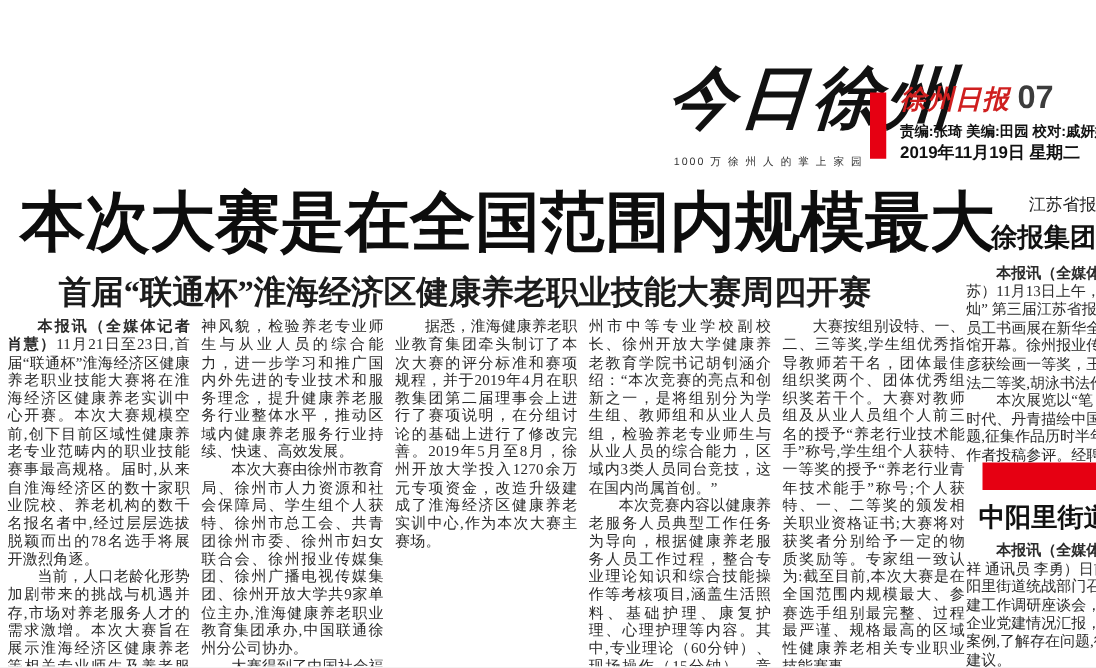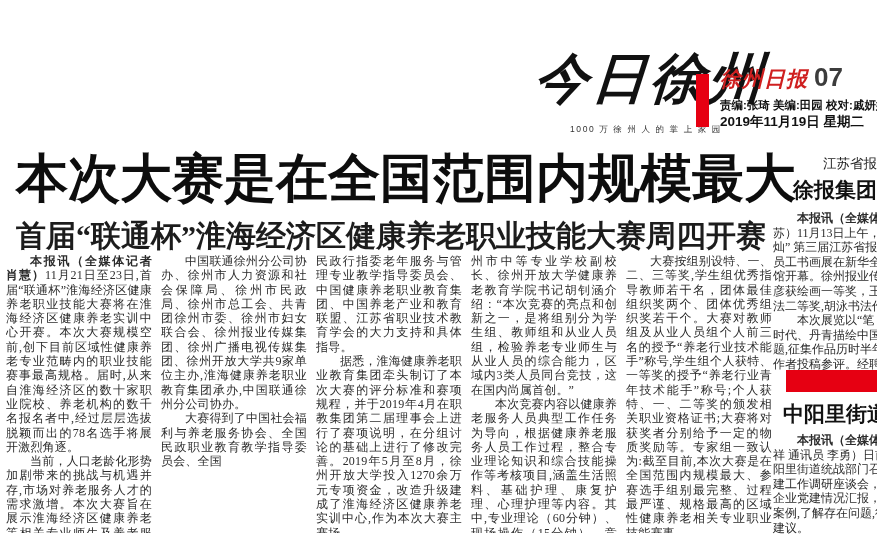--- a/index.html
+++ b/index.html
@@ -3,37 +3,37 @@
 <meta charset="utf-8">
 <style>
   html,body{margin:0;padding:0;background:#e9e9e9;}
   .page{position:relative;width:877px;height:534px;background:#ffffff;overflow:hidden;
         font-family:"Liberation Serif", serif;color:#222;}
   
   .brand{position:absolute;left:534px;top:52px;width:165px;height:68px;
          font-family:"Liberation Serif", serif;font-weight:900;font-style:italic;
          font-size:54px;letter-spacing:4px;color:#111;transform:skewX(-4deg);
          white-space:nowrap;line-height:1;}
-  .tagline{position:absolute;left:570px;top:124px;width:160px;font-size:8.5px;
+  .tagline{position:absolute;left:539px;top:124px;width:160px;font-size:8.5px;
            letter-spacing:1.6px;color:#333;white-space:nowrap;font-family:"Liberation Sans",sans-serif;}
   .redbar{position:absolute;left:696px;top:74px;width:13px;height:53px;background:#e60012;}
   .paperline{position:absolute;left:720px;top:64px;white-space:nowrap;line-height:1;}
   .papername{font-family:"Liberation Serif",serif;font-style:italic;font-weight:900;
              font-size:21px;color:#cf1f1f;letter-spacing:1px;}
   .pagenum{font-family:"Liberation Sans",sans-serif;font-size:26px;color:#3c3c3c;margin-left:6px;font-weight:bold;}
   .credits{position:absolute;left:720px;top:98px;font-family:"Liberation Sans",sans-serif;
            font-weight:bold;font-size:11.5px;color:#111;white-space:nowrap;}
   .dateline{position:absolute;left:720px;top:113px;font-family:"Liberation Sans",sans-serif;
             font-weight:bold;font-size:13.5px;color:#111;white-space:nowrap;}
   
   .headline{position:absolute;left:16px;top:149px;width:712px;text-align:center;
             font-family:"Liberation Sans",sans-serif;font-weight:900;font-size:52px;
             line-height:1.15;color:#0d0d0d;white-space:nowrap;}
   .subheadline{position:absolute;left:16px;top:216px;width:712px;text-align:center;
-               font-family:"Liberation Serif",serif;font-weight:600;font-size:30px;
+               font-family:"Liberation Serif",serif;font-weight:600;font-size:26px;
                color:#1c1c1c;white-space:nowrap;}
   .cols{position:absolute;left:6px;top:254px;width:766px;height:279px;display:flex;gap:9px;overflow:hidden;}
   .col{flex:1;min-width:0;text-align:justify;font-size:12px;line-height:14.3px;
        color:#2b2b2b;letter-spacing:0.2px;}
   .col p{margin:0;}
   .col p.ind{text-indent:2em;}
   .col b{font-weight:bold;}
   
   .sb-top{position:absolute;left:773px;top:155px;width:110px;}
   .sb-kicker{padding-left:50px;font-size:13.5px;color:#222;white-space:nowrap;}
@@ -62,25 +62,25 @@
 
   <div class="headline">本次大赛是在全国范围内规模最大</div>
   <div class="subheadline">首届“联通杯”淮海经济区健康养老职业技能大赛周四开赛</div>
 
   <div class="cols">
     <div class="col">
       <p class="ind"><b>本报讯（全媒体记者 肖慧）</b><span>11月21日至23日,首届“联通杯”淮海经济区健康养老职业技能大赛将在淮海经济区健康养老实训中心开赛。本次大赛规模空前,创下目前区域性健康养老专业范畴内的职业技能赛事最高规格。届时,从来自淮海经济区的数十家职业院校、养老机构的数千名报名者中,经过层层选拔脱颖而出的78名选手将展开激烈角逐。</span></p>
       <p class="ind">当前，人口老龄化形势加剧带来的挑战与机遇并存,市场对养老服务人才的需求激增。本次大赛旨在展示淮海经济区健康养老等相关专业师生及养老服务行业从业人员的精</p>
     </div>
     <div class="col">
-      <p class="ind">中国联通徐州分公司协办、徐州市人力资源和社会保障局、徐州市民政局、徐州市总工会、共青团徐州市委、徐州市妇女联合会、徐州报业传媒集团、徐州广播电视传媒集团、徐州开放大学共9家单位主办,淮海健康养老职业教育集团承办,中国联通徐州分公司协办。</p>
+      <p>神风貌，检验养老专业师生与从业人员的综合能力，进一步学习和推广国内外先进的专业技术和服务理念，提升健康养老服务行业整体水平，推动区域内健康养老服务行业持续、快速、高效发展。</p>
+      <p class="ind">本次大赛由徐州市教育局、徐州市人力资源和社会保障局、学生组个人获特、徐州市总工会、共青团徐州市委、徐州市妇女联合会、徐州报业传媒集团、徐州广播电视传媒集团、徐州开放大学共9家单位主办,淮海健康养老职业教育集团承办,中国联通徐州分公司协办。</p>
       <p class="ind">大赛得到了中国社会福利与养老服务协会、全国民政职业教育教学指导委员会、全国</p>
     </div>
     <div class="col">
-      <p>民政行指委老年服务与管理专业教学指导委员会、中国健康养老职业教育集团、中国养老产业和教育联盟、江苏省职业技术教育学会的大力支持和具体指导。</p>
       <p class="ind">据悉，淮海健康养老职业教育集团牵头制订了本次大赛的评分标准和赛项规程，并于2019年4月在职教集团第二届理事会上进行了赛项说明，在分组讨论的基础上进行了修改完善。2019年5月至8月，徐州开放大学投入1270余万元专项资金，改造升级建成了淮海经济区健康养老实训中心,作为本次大赛主赛场。</p>
 
     </div>
     <div class="col">
       <p>州市中等专业学校副校长、徐州开放大学健康养老教育学院书记胡钊涵介绍：“本次竞赛的亮点和创新之一，是将组别分为学生组、教师组和从业人员组，检验养老专业师生与从业人员的综合能力，区域内3类人员同台竞技，这在国内尚属首创。”</p>
       <p class="ind">本次竞赛内容以健康养老服务人员典型工作任务为导向，根据健康养老服务人员工作过程，整合专业理论知识和综合技能操作等考核项目,涵盖生活照料、基础护理、康复护理、心理护理等内容。其中,专业理论（60分钟）、现场操作（15分钟）。竞赛成绩采用百分制及分步加权计分，专业理</p>
     </div>
     <div class="col">
       <p class="ind">大赛按组别设特、一、二、三等奖,学生组优秀指导教师若干名，团体最佳组织奖两个、团体优秀组织奖若干个。大赛对教师组及从业人员组个人前三名的授予“养老行业技术能手”称号,学生组个人获特、一等奖的授予“养老行业青年技术能手”称号;个人获特、一、二等奖的颁发相关职业资格证书;大赛将对获奖者分别给予一定的物质奖励等。专家组一致认为:截至目前,本次大赛是在全国范围内规模最大、参赛选手组别最完整、过程最严谨、规格最高的区域性健康养老相关专业职业技能赛事。</p>
     </div>

